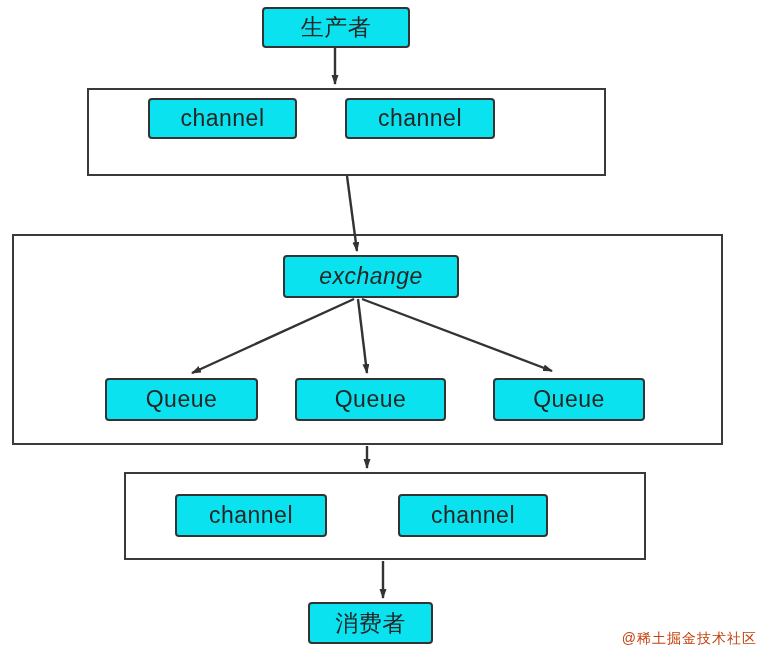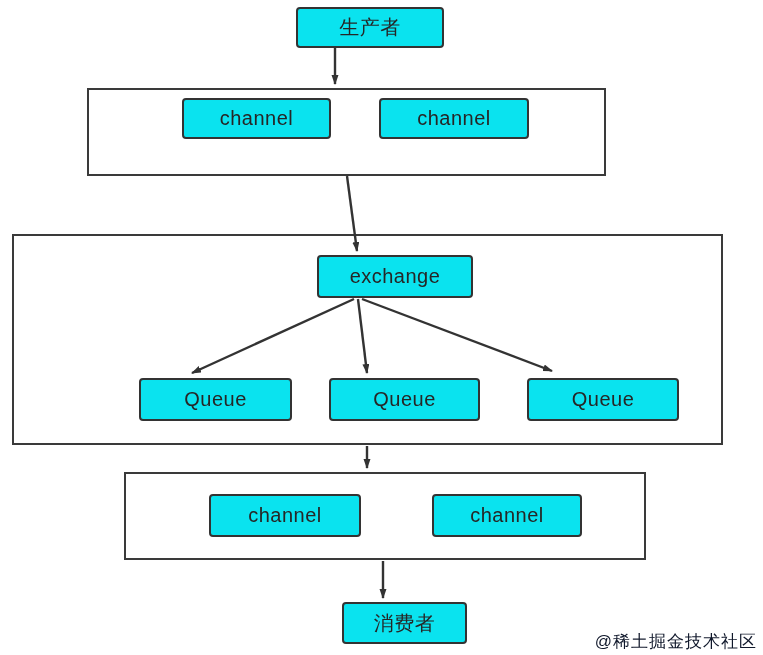--- a/index.html
+++ b/index.html
@@ -22,57 +22,56 @@
     pointer-events: none;
   }
   .box {
     position: absolute;
     background: #0ae3ef;
     border: 2.5px solid #333333;
     border-radius: 4px;
     display: flex;
     align-items: center;
     justify-content: center;
-    font-size: 20px;
+    font-size: 23px;
     color: #262626;
     box-sizing: border-box;
     letter-spacing: 0.5px;
-    margin-left: 34px;
   }
   .frame {
     position: absolute;
     background: #ffffff;
     border: 2.5px solid #3a3a3a;
     box-sizing: border-box;
   }
   .box { z-index: 2; }
   .frame { z-index: 0; }
   #arrows { z-index: 1; }
 
   
   .producer-box  { left: 262px; top:   7px; width: 148px; height: 41px; }
   .frame-top     { left:  87px; top:  88px; width: 519px; height: 88px; }
   .ch-top-1      { left: 148px; top:  98px; width: 149px; height: 41px; }
   .ch-top-2      { left: 345px; top:  98px; width: 150px; height: 41px; }
   .frame-mid     { left:  12px; top: 234px; width: 711px; height: 211px; }
-  .exchange-box  { left: 283px; top: 255px; width: 156px; height: 43px; }
+  .exchange-box  { left: 283px; top: 255px; width: 176px; height: 43px; font-style: italic; }
   .queue-1       { left: 105px; top: 378px; width: 153px; height: 43px; }
   .queue-2       { left: 295px; top: 378px; width: 151px; height: 43px; }
   .queue-3       { left: 493px; top: 378px; width: 152px; height: 43px; }
   .frame-bottom  { left: 124px; top: 472px; width: 522px; height: 88px; }
   .ch-bot-1      { left: 175px; top: 494px; width: 152px; height: 43px; }
   .ch-bot-2      { left: 398px; top: 494px; width: 150px; height: 43px; }
   .consumer-box  { left: 308px; top: 602px; width: 125px; height: 42px; }
 
   .watermark {
     position: absolute;
     right: 6px;
     top: 630px;
-    font-size: 17px;
-    color: #0f172a;
+    font-size: 14px;
+    color: #c2410c;
     z-index: 3;
     letter-spacing: 1px;
   }
 </style>
 </head>
 <body>
 
 <div id="canvas">
 
   <svg id="arrows" viewBox="0 0 763 655" xmlns="http://www.w3.org/2000/svg">

